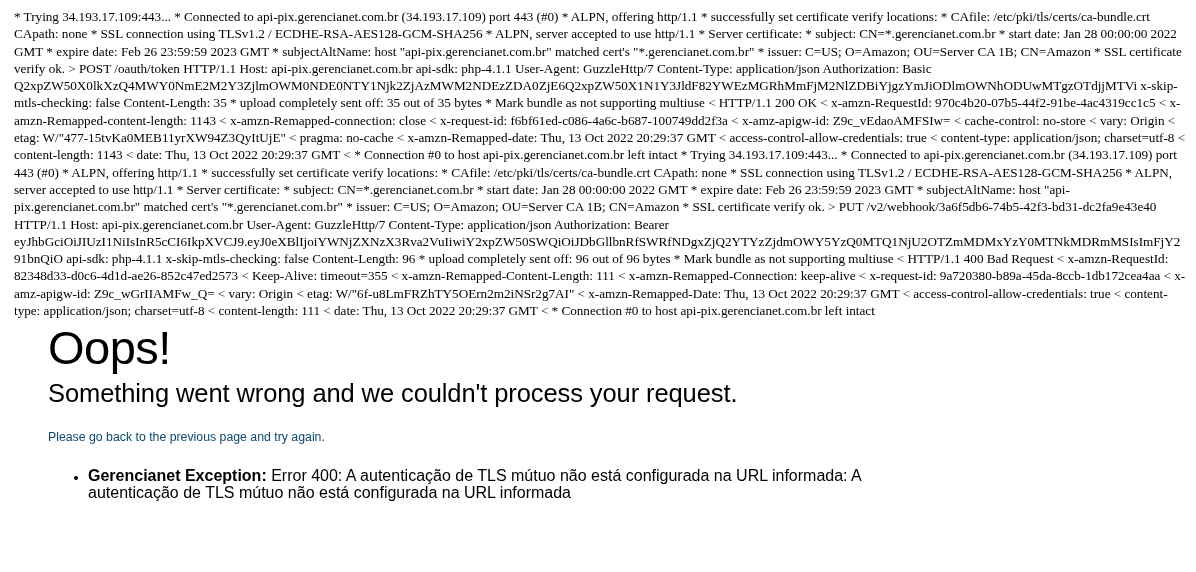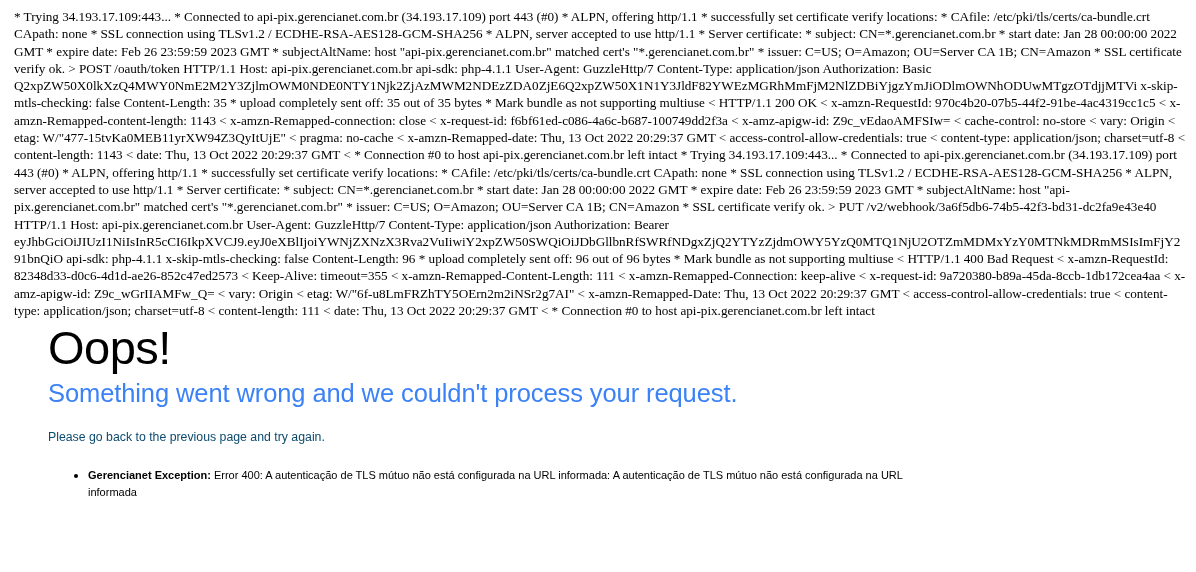--- a/index.html
+++ b/index.html
@@ -54,38 +54,38 @@
     color: #000000;
     letter-spacing: -0.5px;
   }
   .oops-sub {
     font-family: "Liberation Sans", "DejaVu Sans", sans-serif;
     font-size: 25.5px;
     font-weight: normal;
     line-height: 30px;
     margin: 4px 0 0 0;
     padding: 0;
-    color: #3b82f6;
+    color: #000000;
     letter-spacing: -0.1px;
   }
   .oops-hint {
     font-family: "Liberation Sans", "DejaVu Sans", sans-serif;
     font-size: 12.3px;
     font-weight: normal;
     line-height: 16px;
     margin: 21px 0 0 0;
     padding: 0;
     color: #0c4a6e;
   }
   ul.error-list {
     margin: 22px 0 0 0;
     padding: 0 0 0 40px;
     list-style-type: disc;
     font-family: "Liberation Sans", "DejaVu Sans", sans-serif;
-    font-size: 11px;
+    font-size: 16px;
     line-height: 17px;
   }
   ul.error-list li {
     margin: 0;
     padding: 0;
     color: #000000;
   }
   ul.error-list li::marker {
     font-size: 12px;
   }

